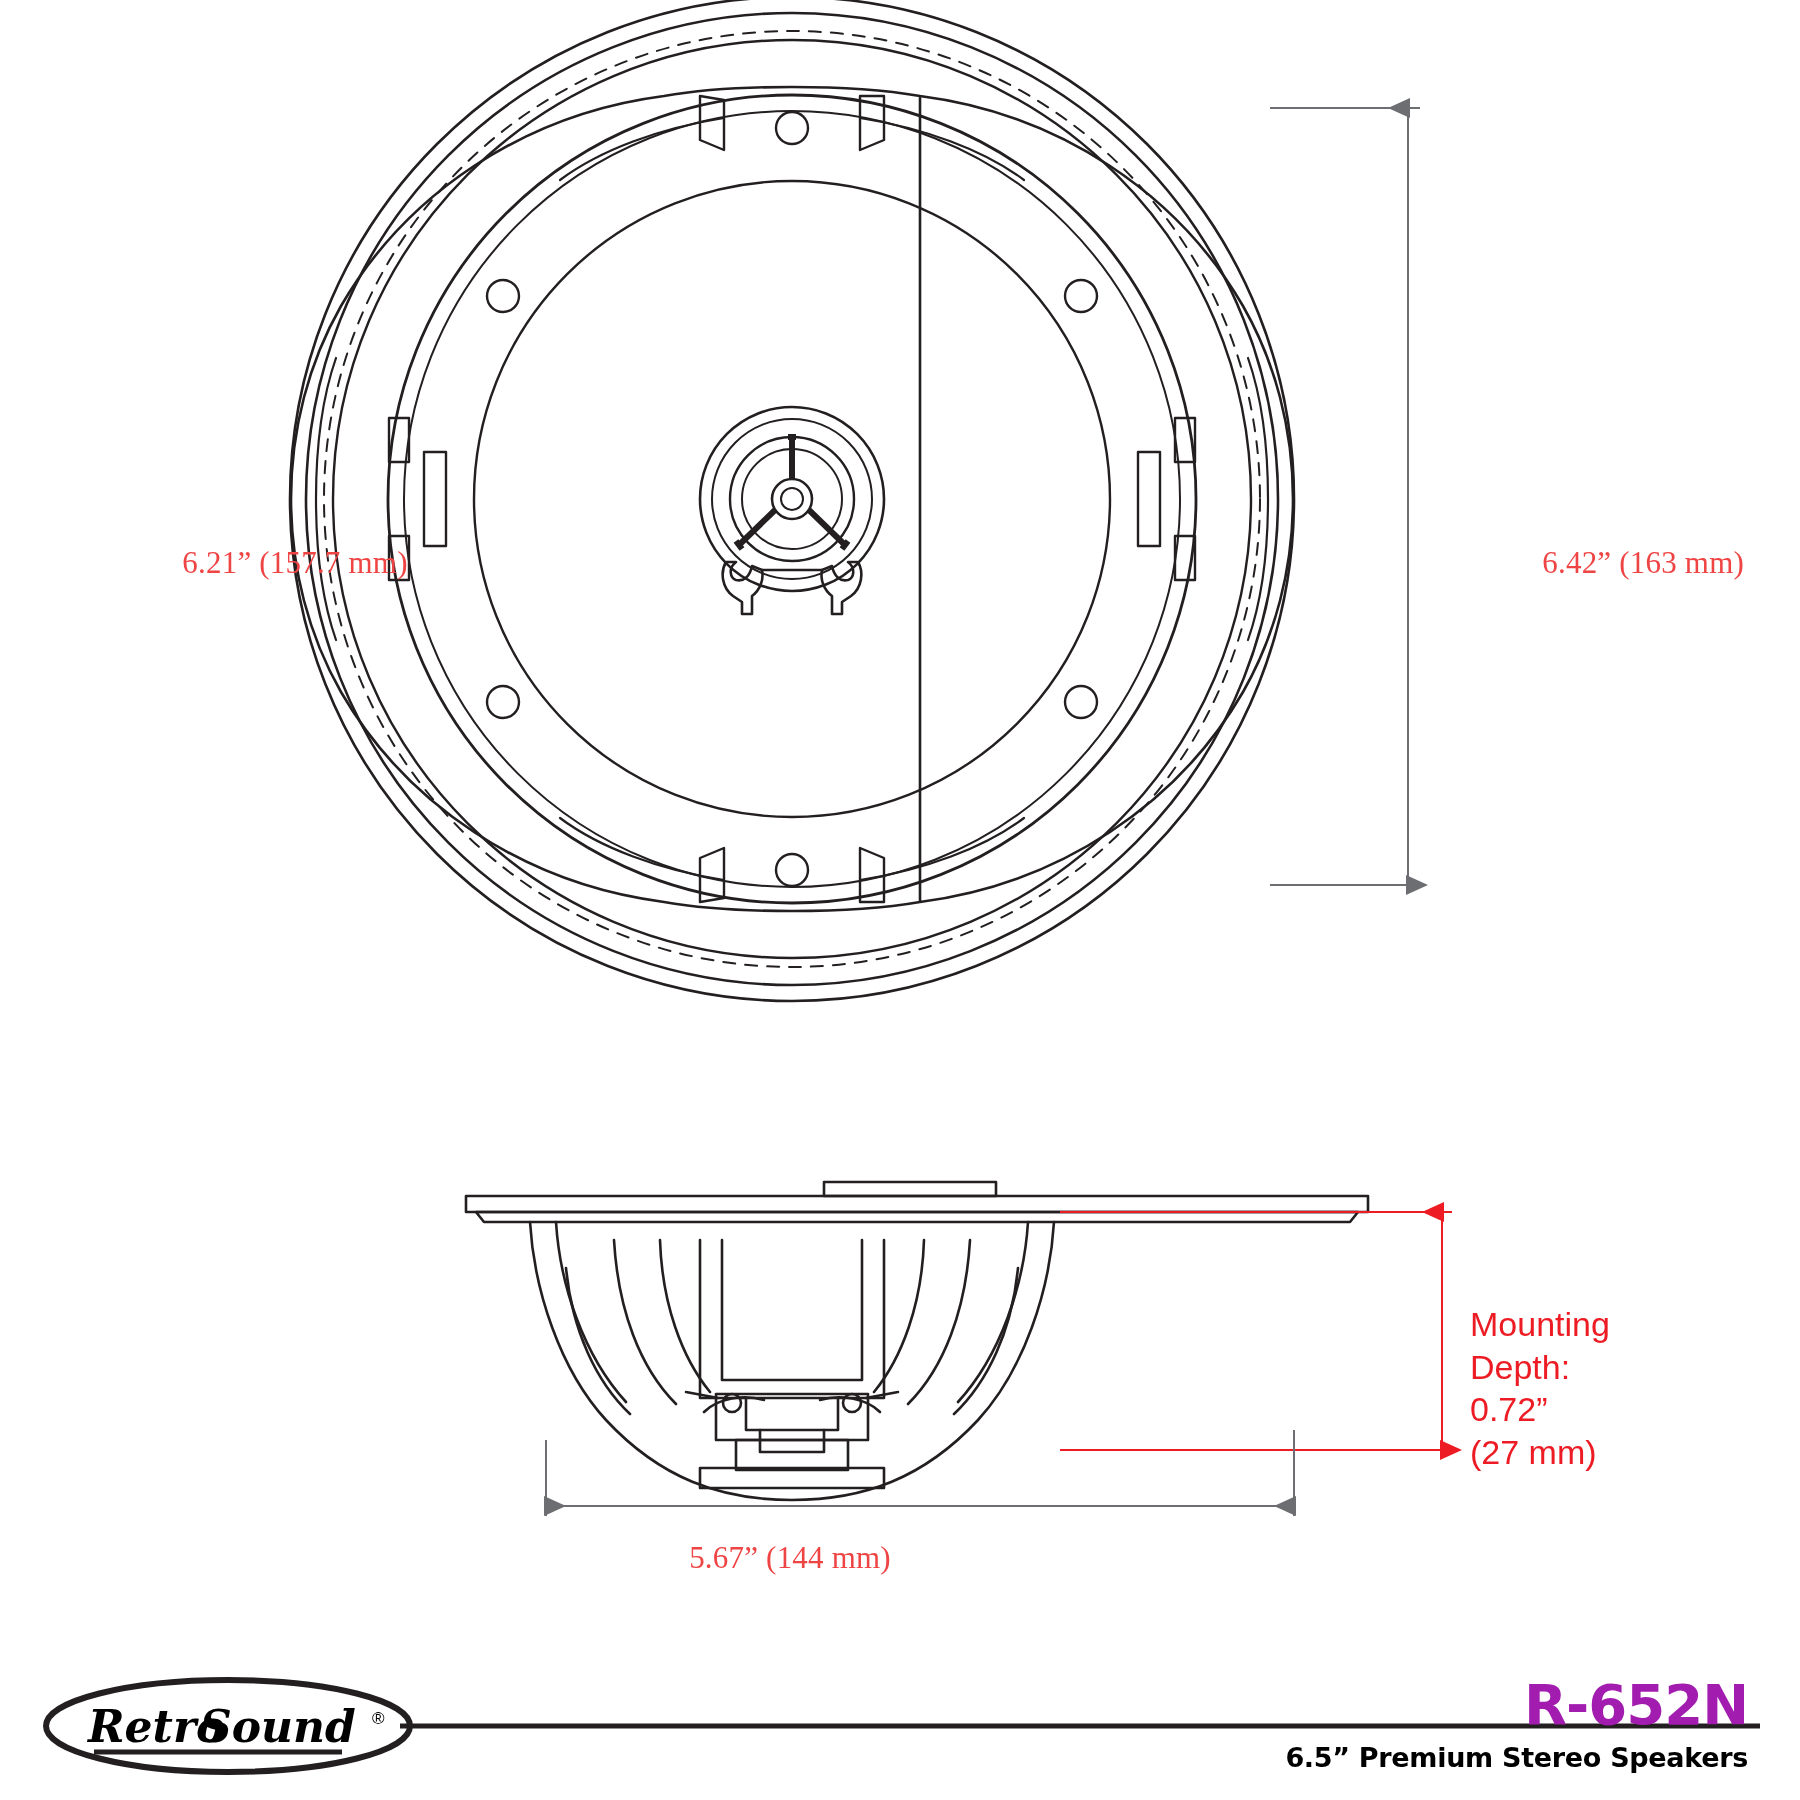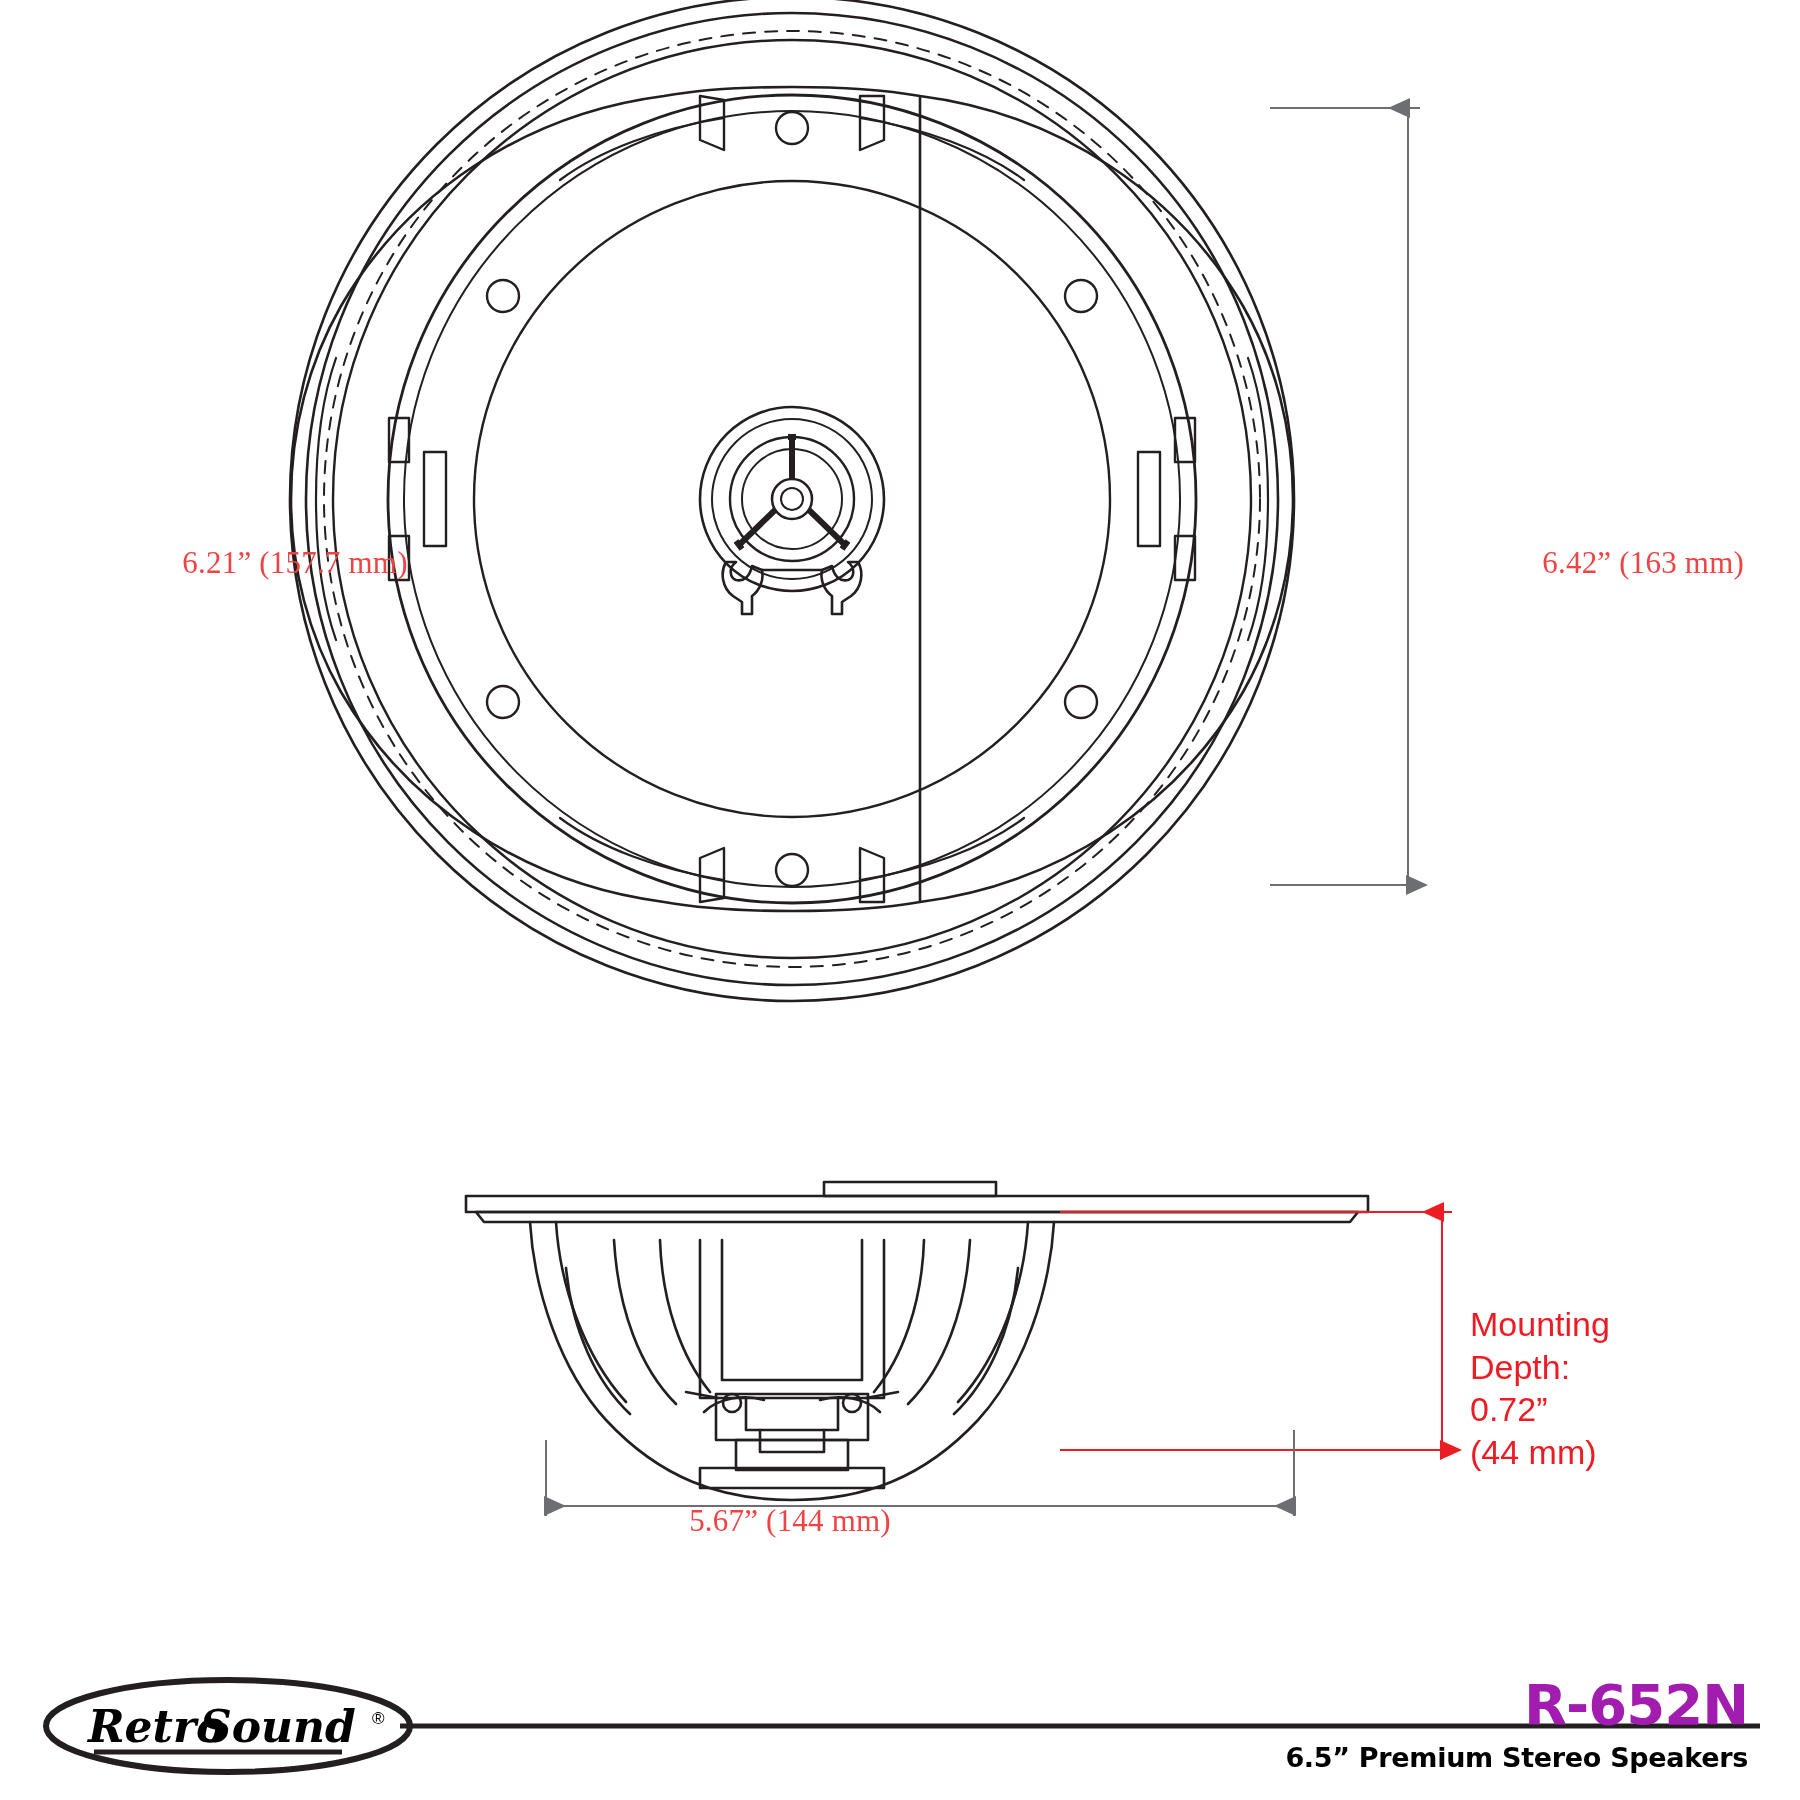--- a/index.html
+++ b/index.html
@@ -33,21 +33,21 @@
     text-align: center;
   }
   #dim-right {
     left: 1444px;
     top: 545px;
     width: 300px;
     text-align: right;
   }
   #dim-bottom {
     left: 630px;
-    top: 1503px;
+    top: 1540px;
     width: 320px;
     text-align: center;
   }
   #mounting-depth {
     position: absolute;
     left: 1470px;
     top: 1258px;
     width: 260px;
     color: #ed1c24;
     font-size: 34px;
@@ -274,21 +274,21 @@
 </svg>
 
 <div class="dim-label" id="dim-left">6.21” (157.7 mm)</div>
 <div class="dim-label" id="dim-right">6.42” (163 mm)</div>
 <div class="dim-label" id="dim-bottom">5.67” (144 mm)</div>
 
 <div id="mounting-depth">
   <div>Mounting</div>
   <div>Depth:</div>
   <div>0.72”</div>
-  <div>(44 mm)</div>
+  <div>(27 mm)</div>
 </div>
 
 <svg id="brand-logo" viewBox="0 0 400 104" xmlns="http://www.w3.org/2000/svg">
   <ellipse cx="186" cy="52" rx="182" ry="46" fill="none" stroke="#231f20" stroke-width="6"></ellipse>
   <text class="logo-text" x="46" y="68">Retro</text>
   <text class="logo-text" x="158" y="68">Sound</text>
   <path d="M52 78 L300 78" stroke="#231f20" stroke-width="5" fill="none"></path>
   <text class="logo-reg" x="330" y="50">®</text>
 </svg>
 

